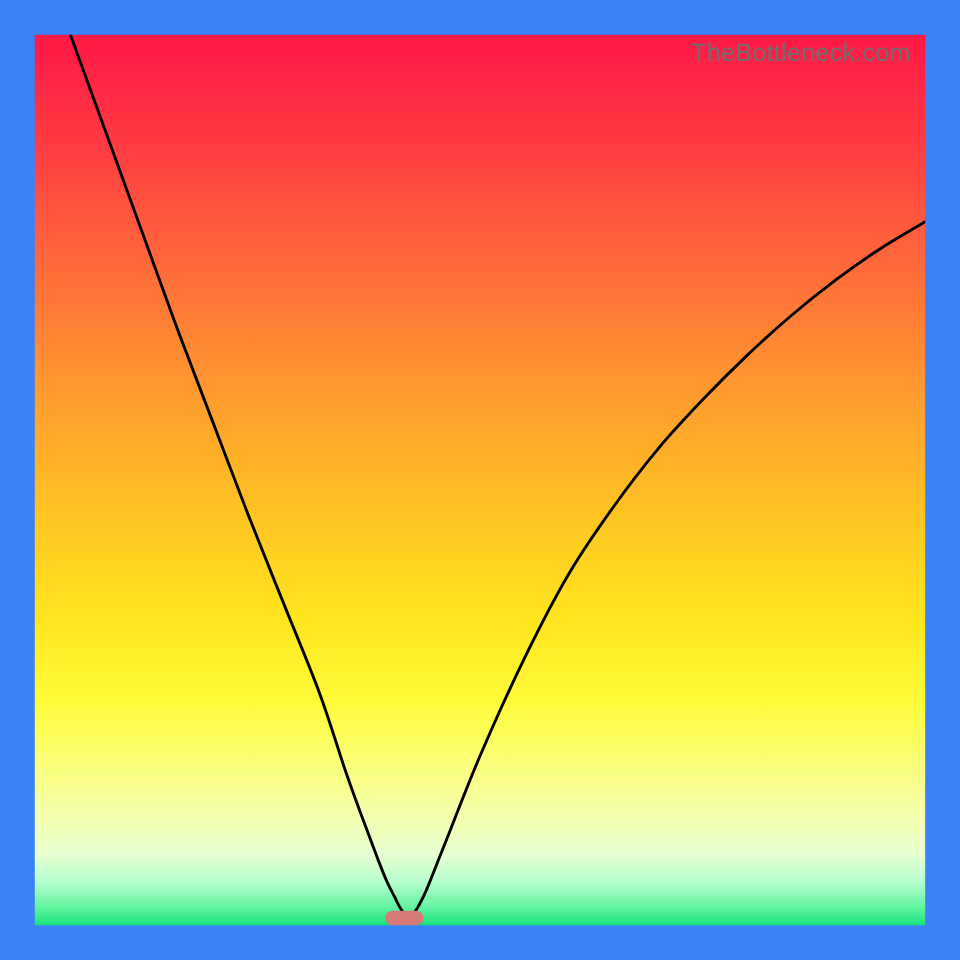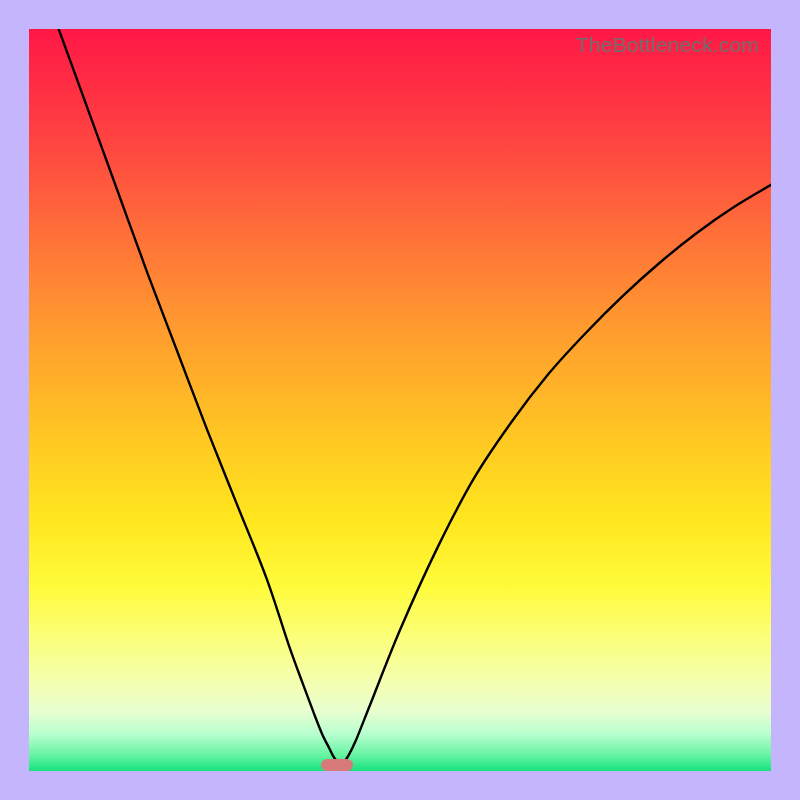--- a/index.html
+++ b/index.html
@@ -8,21 +8,21 @@
     width: 800px;
     height: 800px;
     overflow: hidden;
     font-family: Arial, Helvetica, sans-serif;
     background: #000;
   }
   .frame {
     position: relative;
     width: 800px;
     height: 800px;
-    background: #c4b5fd;
+    background: #3b82f6;
     box-sizing: border-box;
   }
   .plot-area {
     position: absolute;
     left: 29px;
     top: 29px;
     width: 742px;
     height: 742px;
     
     background: linear-gradient(

